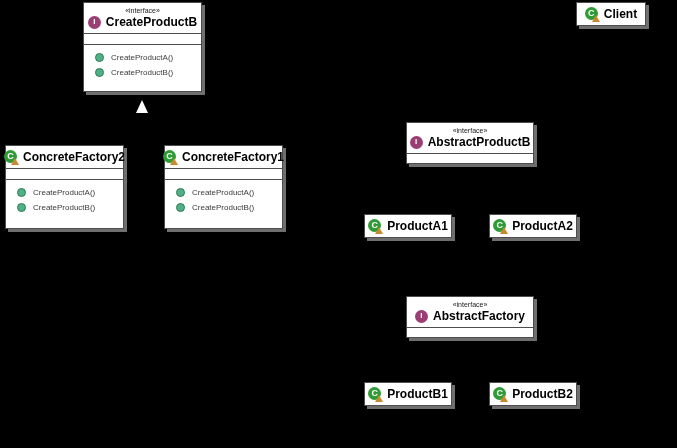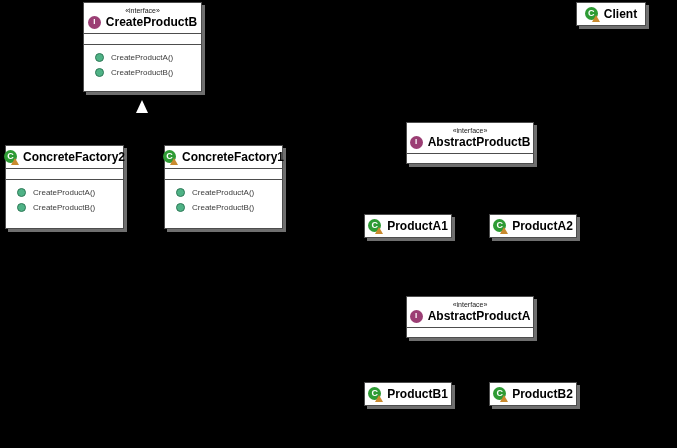--- a/index.html
+++ b/index.html
@@ -280,21 +280,21 @@
         <span class="title-text">ProductA2</span>
       </span>
     </div>
   </div>
 
   <div class="node" style="left:406px; top:296px; width:128px; height:42px;">
     <div class="node-head with-sep">
       <span class="stereotype">«interface»</span>
       <span class="title-row">
         <span class="icon-iface">I</span>
-        <span class="title-text">AbstractProductA</span>
+        <span class="title-text">AbstractFactory</span>
       </span>
     </div>
     <div class="compartment-empty last"></div>
   </div>
 
   <div class="node" style="left:364px; top:382px; width:88px; height:24px;">
     <div class="node-head" style="padding-top:4px;">
       <span class="title-row">
         <span class="icon-class">
           <span class="disc">C</span>

